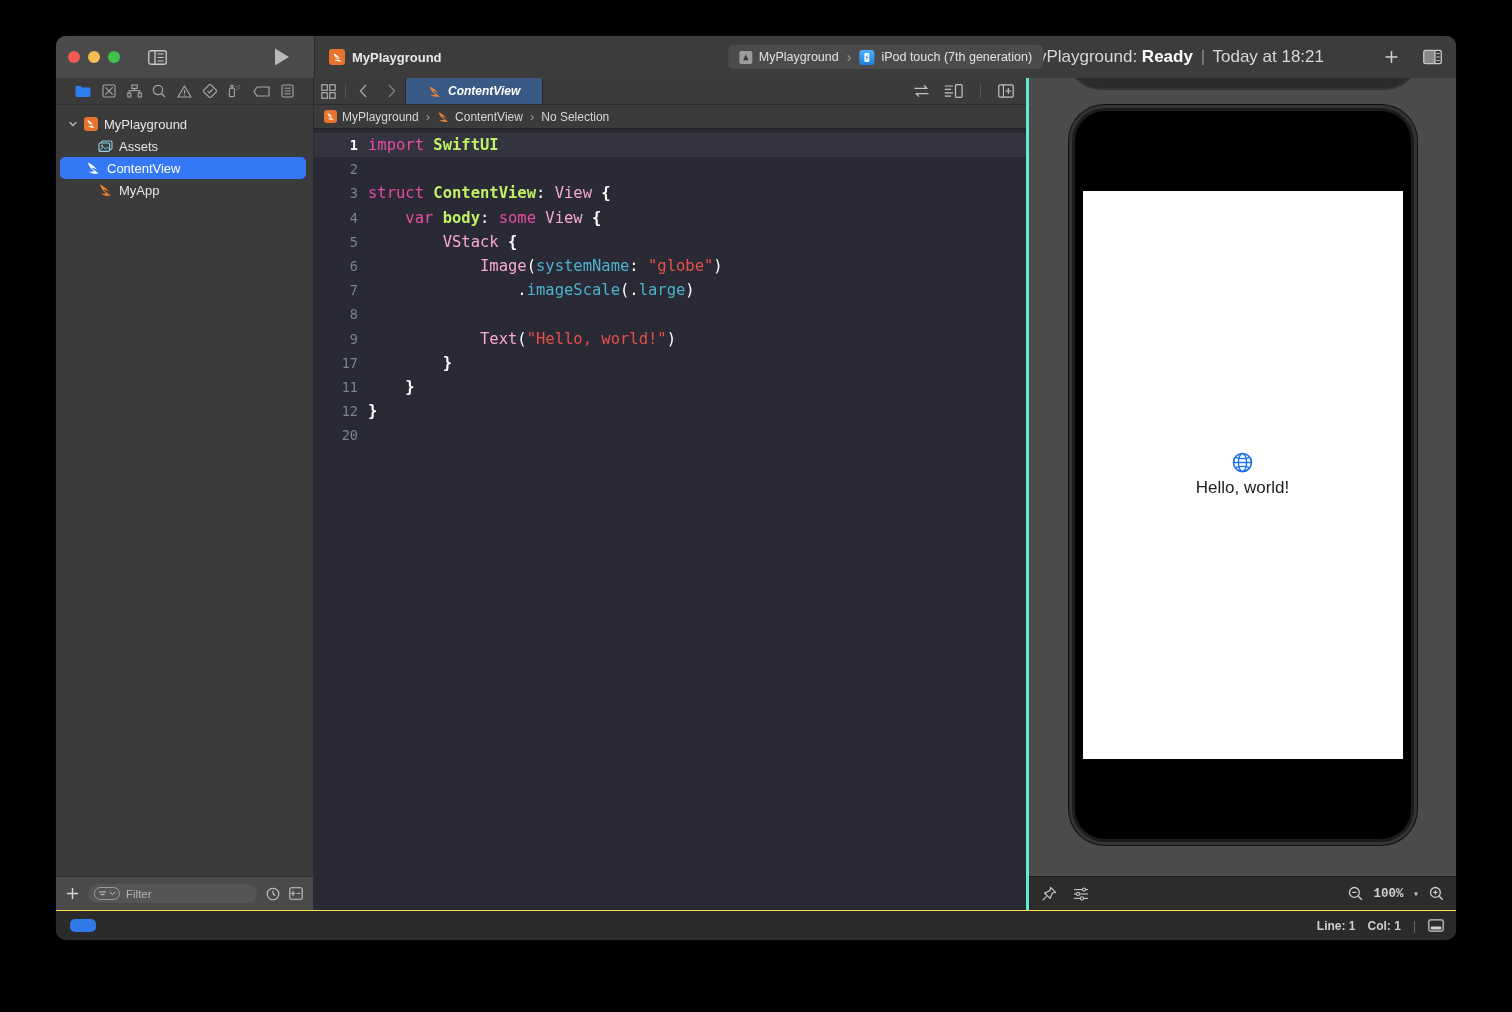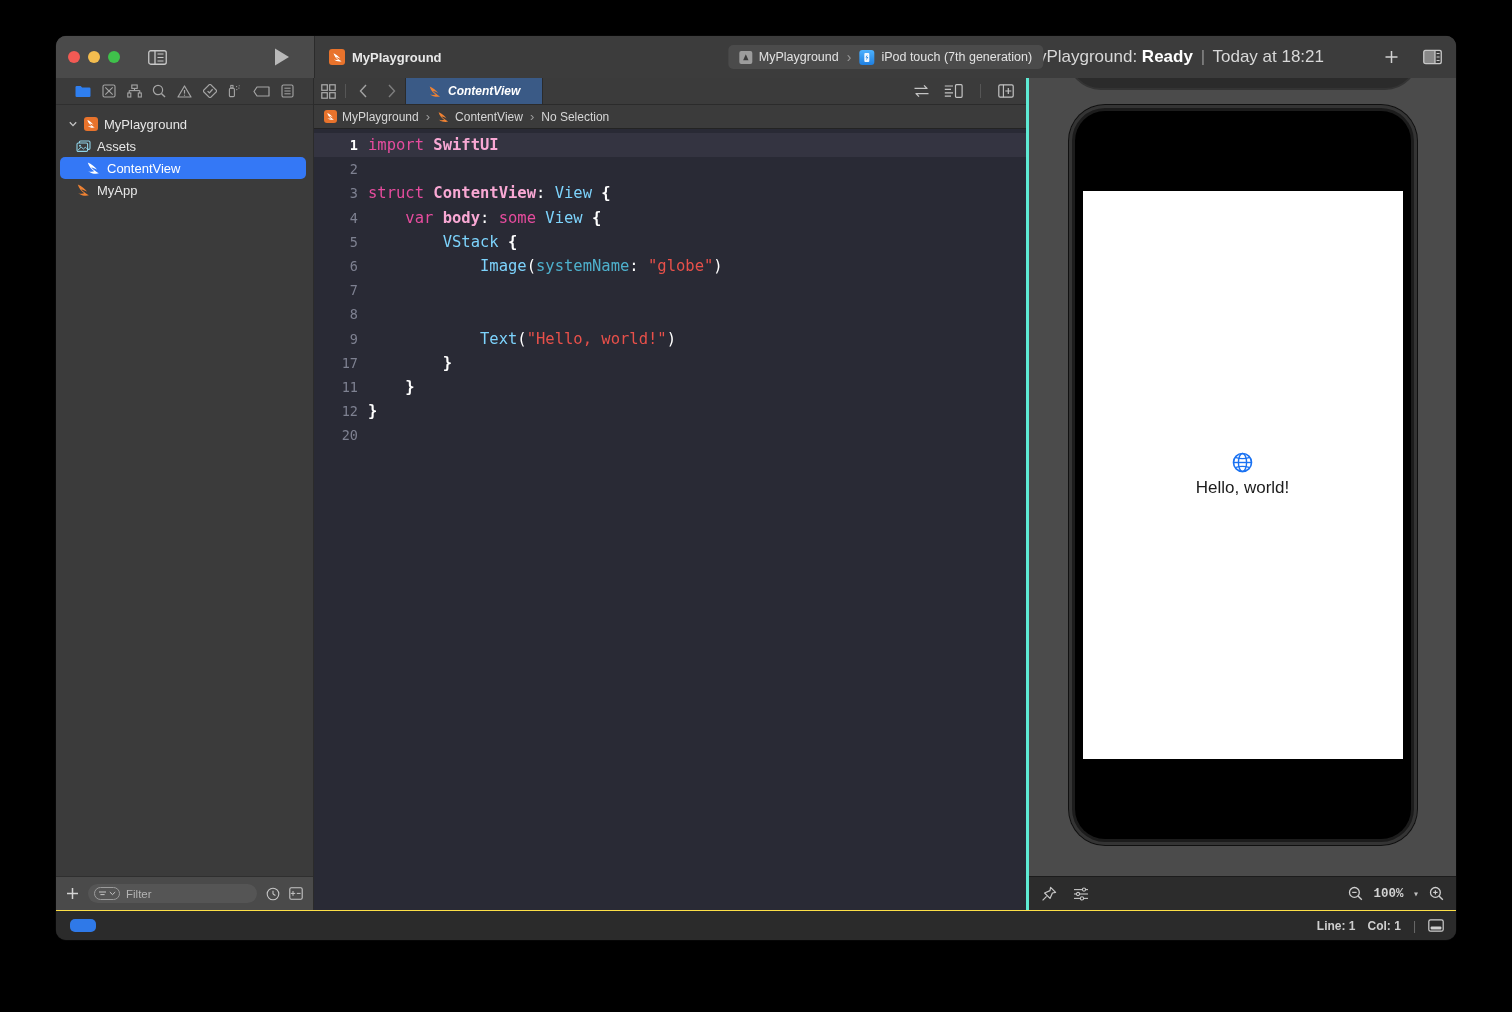--- a/index.html
+++ b/index.html
@@ -130,21 +130,21 @@
     padding-left: 12px;
     gap: 6px;
   }
   .tree-row.selected {
     background: #3478f6;
     margin: 0 7px 0 4px;
     border-radius: 5px;
     padding-left: 26px;
     color: #fff;
   }
-  .tree-row.indent { padding-left: 20px; }
+  .tree-row.indent { padding-left: 42px; }
   .disclosure {
     width: 10px; flex: 0 0 10px;
     display: inline-flex; align-items: center; justify-content: center;
     color: #c4c4c4; font-size: 9px;
   }
 
   #nav-filter-bar {
     height: 34px; flex: 0 0 34px;
     background: #4a4a4a;
     border-top: 1px solid #2f2f2f;
@@ -225,22 +225,22 @@
   .gutter {
     width: 54px; flex: 0 0 54px;
     text-align: right; padding-right: 10px;
     color: #7e8191; font-size: 13.5px;
     font-family: "DejaVu Sans Mono", monospace;
     user-select: none;
   }
   .cl.cur .gutter { color: #ffffff; font-weight: bold; }
   .ctext { white-space: pre; color: #d8d8d8; }
   .kw   { color: #e64c9e; }
-  .type { color: #7dd3fc; }
-  .plain{ color: #f9a8d4; font-weight: bold; }
+  .type { color: #f9a8d4; }
+  .plain{ color: #bef264; font-weight: bold; }
   .fn   { color: #4eb0cc; }
   .str  { color: #e8504a; }
   .punc { color: #ffffff; }
   .brc  { color: #ffffff; font-weight: bold; }
 
   
   #canvas {
     width: 430px; flex: 0 0 430px;
     background: #4b4b4b;
     border-left: 3px solid #5eead4;
@@ -662,20 +662,21 @@
             <div class="cl">
               <div class="gutter">5</div>
               <div class="ctext"><span class="ctext">        </span><span class="type">VStack</span><span class="ctext"> </span><span class="brc">{</span></div>
             </div>
             <div class="cl">
               <div class="gutter">6</div>
               <div class="ctext"><span class="ctext">            </span><span class="type">Image</span><span class="punc">(</span><span class="fn">systemName</span><span class="punc">: </span><span class="str">"globe"</span><span class="punc">)</span></div>
             </div>
             <div class="cl">
               <div class="gutter">7</div>
+              <div class="ctext"><span class="ctext">                </span><span class="punc">.</span><span class="fn">imageScale</span><span class="punc">(</span><span class="punc">.</span><span class="fn">large</span><span class="punc">)</span></div>
             </div>
             <div class="cl">
               <div class="gutter">8</div>
             </div>
             <div class="cl">
               <div class="gutter">9</div>
               <div class="ctext"><span class="ctext">            </span><span class="type">Text</span><span class="punc">(</span><span class="str">"Hello, world!"</span><span class="punc">)</span></div>
             </div>
             <div class="cl">
               <div class="gutter">17</div>

